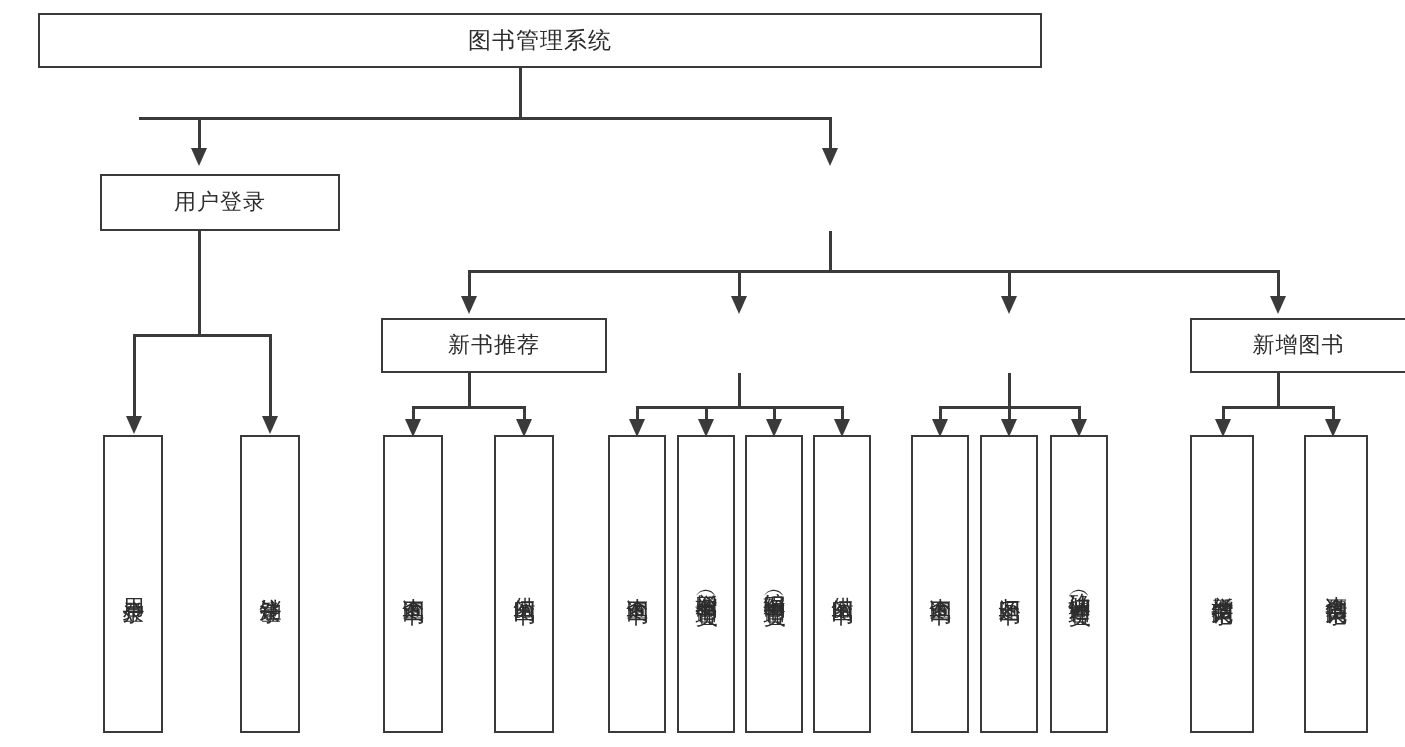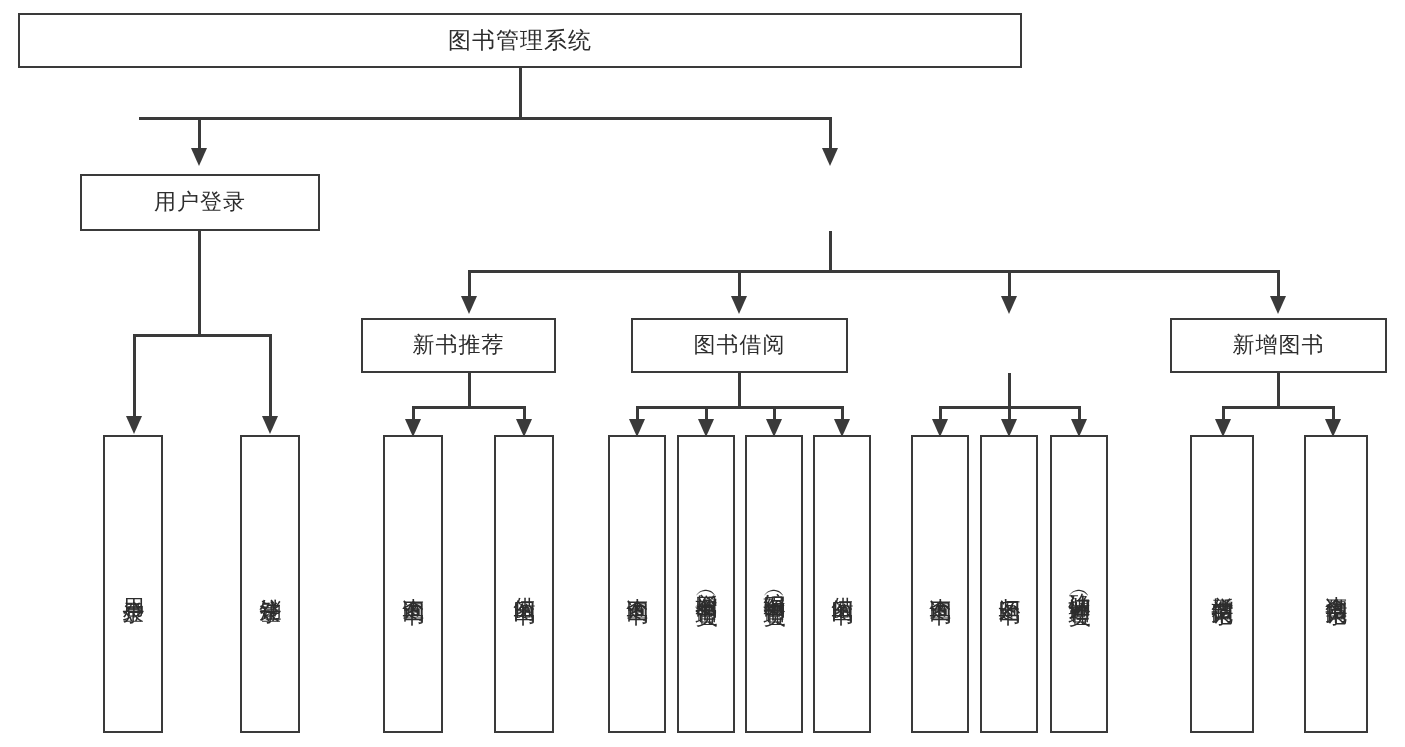--- a/index.html
+++ b/index.html
@@ -26,20 +26,21 @@
     display:flex;
     align-items:center;
     justify-content:center;
     text-align:center;
     color:#2d2d2d;
   }
   .node.h{            
     font-size:22px;
     letter-spacing:1px;
     line-height:1.2;
+    margin-left:20px;
   }
   .node.root{ font-size:23px; }
 
   
   .node.v{
     writing-mode:vertical-rl;
     text-orientation:upright;
     font-size:22px;
     line-height:1.22;
     letter-spacing:2px;
@@ -111,25 +112,22 @@
 
   <div class="ln v" style="left:468px; top:270px; height:26px;"></div>
   <div class="arrow" style="left:461px; top:296px;"></div>
   <div class="ln v" style="left:738px; top:270px; height:26px;"></div>
   <div class="arrow" style="left:731px; top:296px;"></div>
   <div class="ln v" style="left:1008px; top:270px; height:26px;"></div>
   <div class="arrow" style="left:1001px; top:296px;"></div>
   <div class="ln v" style="left:1277px; top:270px; height:26px;"></div>
   <div class="arrow" style="left:1270px; top:296px;"></div>
 
-  <div class="node h" style="left:361px; top:318px; width:195px; height:55px;">
+  <div class="node h" style="left:361px; top:318px; width:226px; height:55px;">
     <span>新书推荐</span>
-  </div>
-  <div class="node h" style="left:631px; top:318px; width:217px; height:55px;">
-    <span>图书借阅</span>
   </div>
   <div class="node h" style="left:1170px; top:318px; width:217px; height:55px;">
     <span>新增图书</span>
   </div>
 
   <div class="ln v" style="left:468px; top:373px; height:33px;"></div>
   <div class="ln h" style="left:412px; top:406px; width:114px;"></div>
   <div class="ln v" style="left:412px; top:406px; height:24px;"></div>
   <div class="arrow" style="left:405px; top:419px;"></div>
   <div class="ln v" style="left:523px; top:406px; height:24px;"></div>

